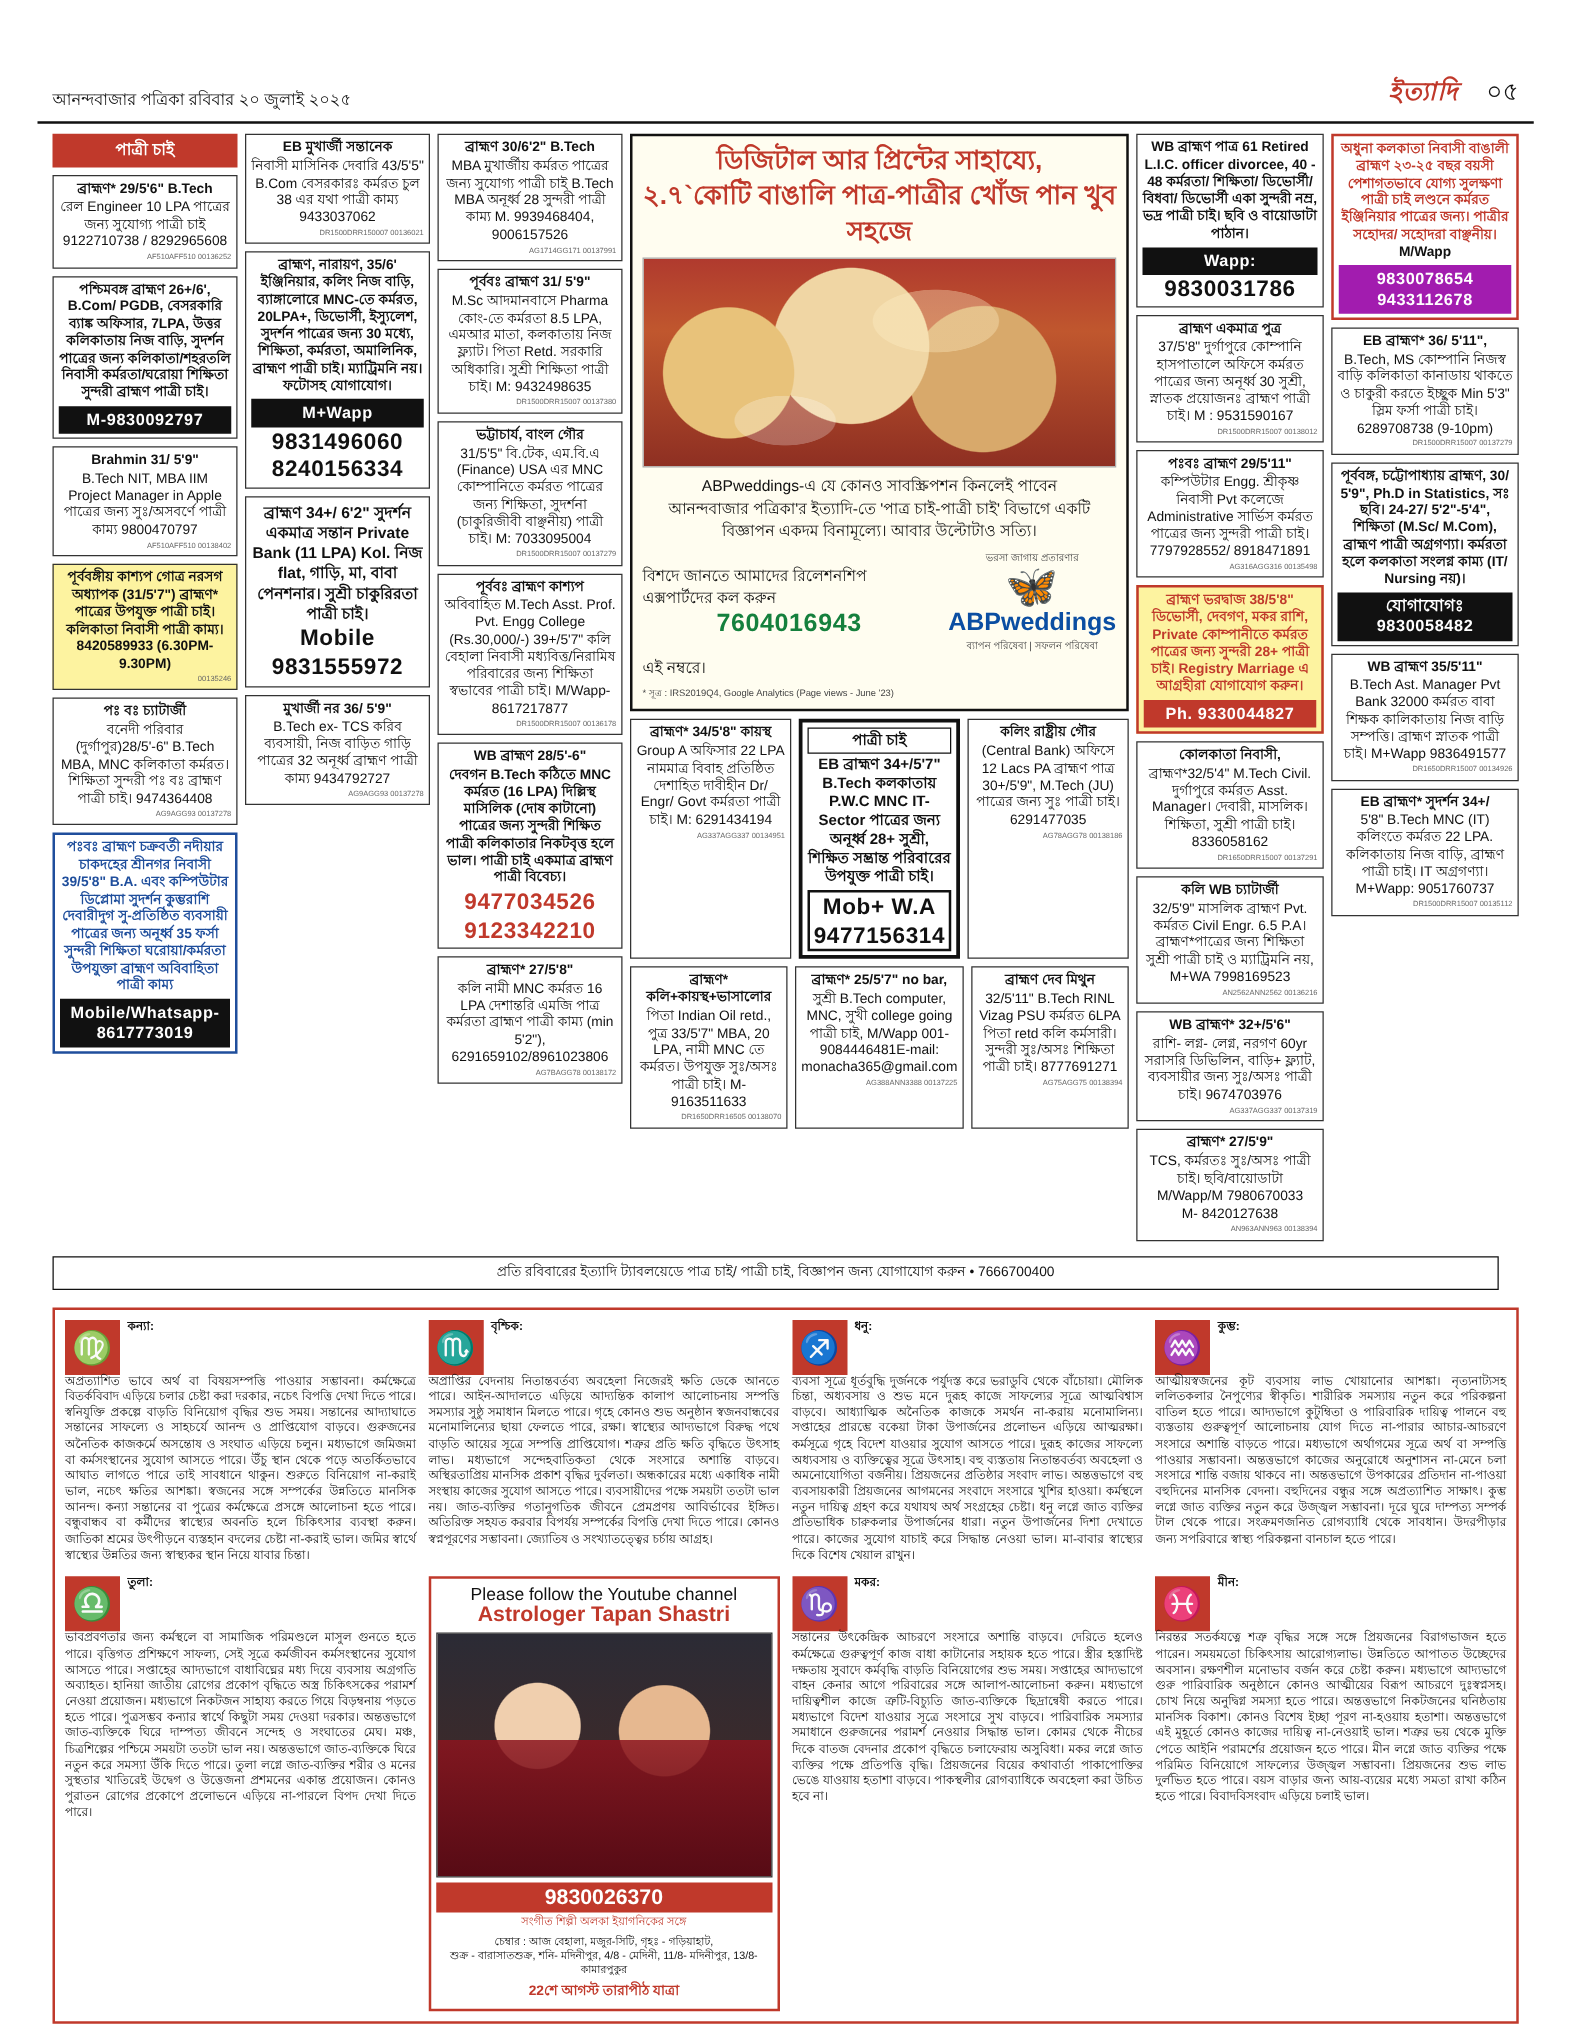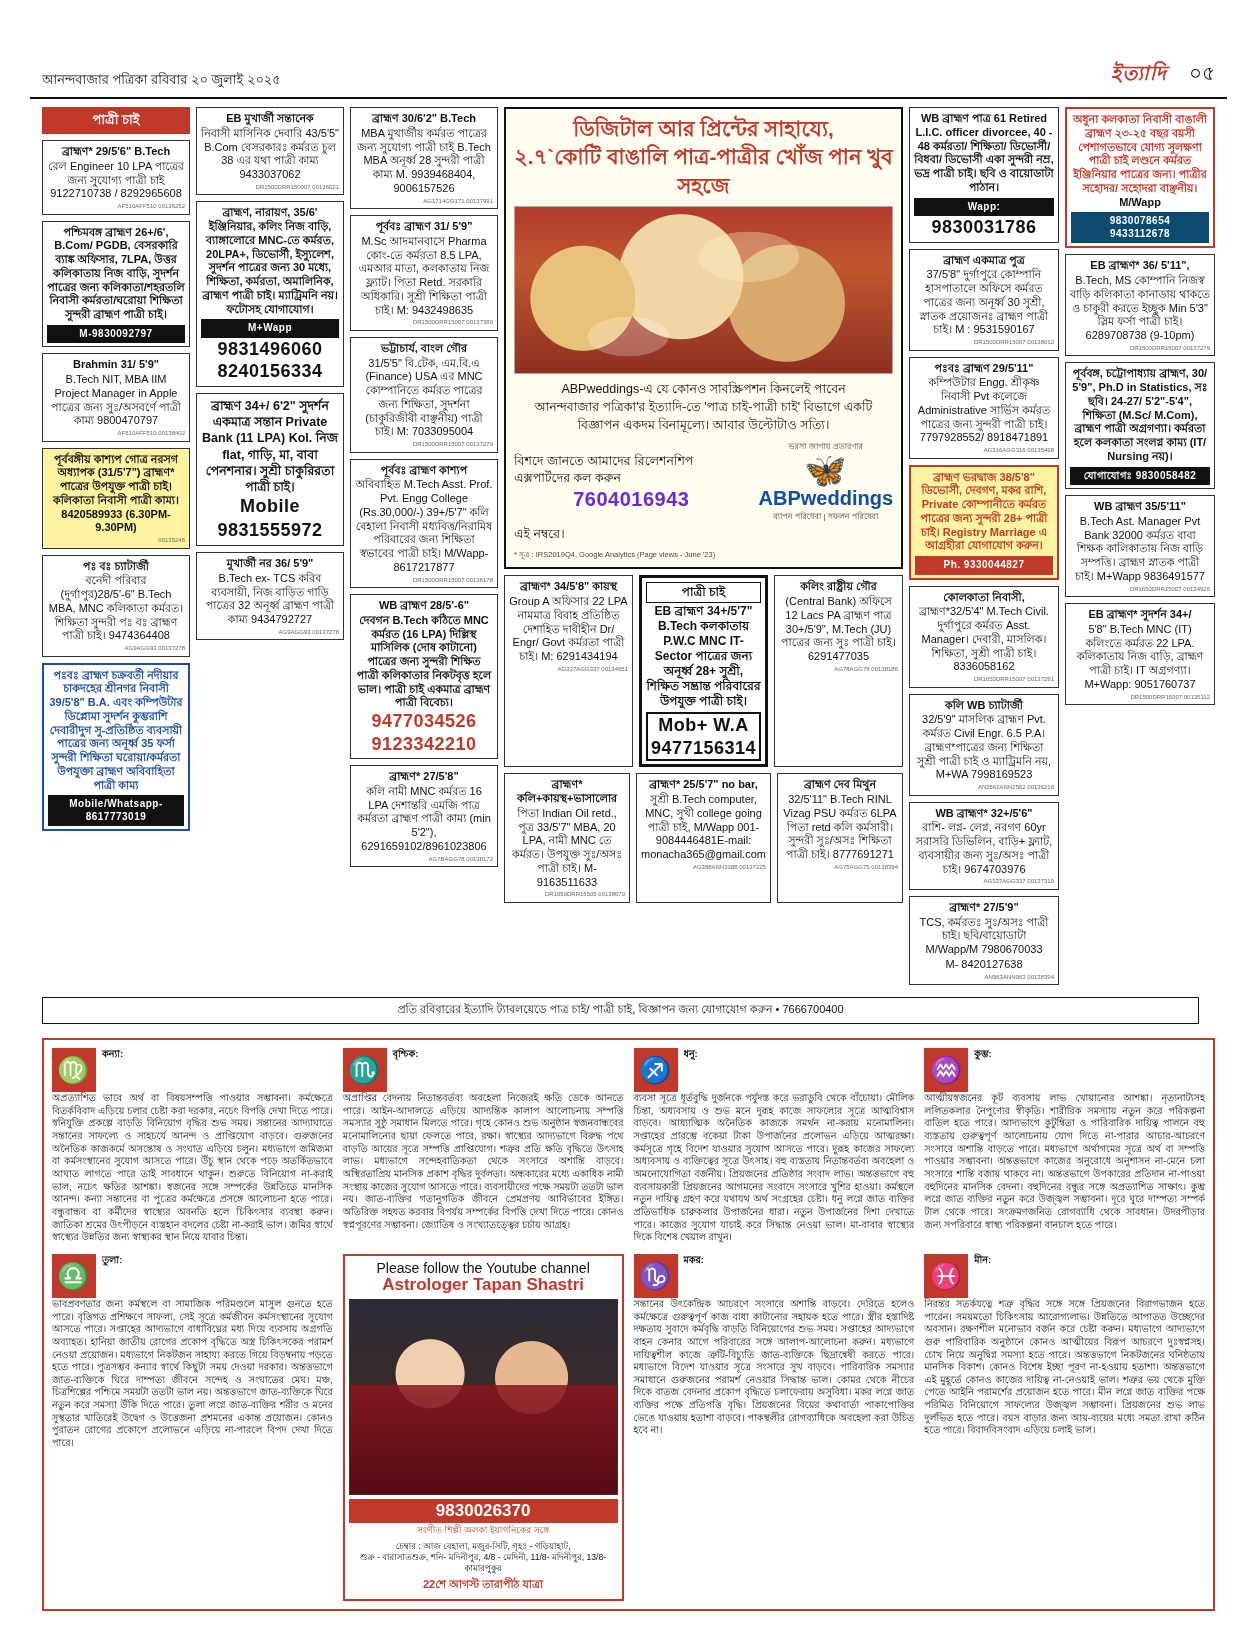--- a/index.html
+++ b/index.html
@@ -43,21 +43,21 @@
     position:relative;
   }
   .ad .hdr { font-weight:bold; }
   .ad .body { margin-top:1px; }
   .ad .code {
     font-size:6px; color:#666; text-align:right; margin-top:2px; letter-spacing:0;
   }
   .ad.big { font-size:12.5px; line-height:1.3; font-weight:bold; }
   .ad.bold { font-weight:bold; }
   .phone-band {
-    background:#111; color:#fff; font-weight:bold; font-size:10px;
+    background:#111; color:#fff; font-weight:bold; font-size:13px;
     padding:3px 2px; margin-top:3px; letter-spacing:0.5px;
   }
   .phone-big { font-weight:bold; font-size:18px; letter-spacing:0.5px; }
   .ad.yellow { background:#fdf3a0; }
   .ad.redtext { color:#c0392b; }
   .ad.blue-border { border:2px solid #1f4e9c; color:#1f4e9c; }
   .ad.red-border { border:2px solid #c0392b; }
   .ad.heavy { border:3px solid #111; }
   .title-badge {
     background:#c0392b; color:#fff; font-weight:bold; font-size:13px;
@@ -86,21 +86,21 @@
     content:""; position:absolute; inset:0;
     background:
       radial-gradient(ellipse at 30% 78%, rgba(255,255,255,.25) 0 40px, transparent 41px),
       radial-gradient(ellipse at 62% 30%, rgba(255,240,200,.35) 0 50px, transparent 51px);
   }
   .banner-sub { font-size:12.5px; line-height:1.45; }
   .abp-logo { font-weight:bold; font-size:20px; color:#0b4ea2; }
   .abp-tag { font-size:8px; color:#444; }
   .relation-row { display:flex; align-items:center; justify-content:space-between; gap:10px; margin-top:6px; }
   .relation-text { font-size:12.5px; text-align:left; line-height:1.4; }
-  .tollfree { color:#6d28d9; font-weight:bold; font-size:20px; letter-spacing:0.5px; }
+  .tollfree { color:#15803d; font-weight:bold; font-size:20px; letter-spacing:0.5px; }
   .butterfly { font-size:34px; color:#e67e22; line-height:1; }
   .footnote { font-size:7.5px; color:#444; text-align:left; margin-top:4px; }
 
   .mini-grid { display:grid; grid-template-columns:1fr 1fr; gap:6px; }
 
   
   .foot-strip {
     border:1px solid #111; margin:2px 28px 0 12px; padding:3px;
     text-align:center; font-size:11px;
   }
@@ -354,21 +354,21 @@
         <div class="body">TCS, কর্মরতঃ সুঃ/অসঃ পাত্রী চাই। ছবি/বায়োডাটা M/Wapp/M 7980670033</div>
         <div class="body">M- 8420127638</div>
         <div class="code">AN963ANN963                       00138394</div>
       </div>
     </div>
 
     <div class="col">
       <div class="ad red-border bold redtext">
         <div class="hdr">অধুনা কলকাতা নিবাসী বাঙালী ব্রাহ্মণ ২৩-২৫ বছর বয়সী পেশাগতভাবে যোগ্য সুলক্ষণা পাত্রী চাই লণ্ডনে কর্মরত ইঞ্জিনিয়ার পাত্রের জন্য। পাত্রীর সহোদর/ সহোদরা বাঞ্ছনীয়।</div>
         <div style="color:#111;font-weight:bold">M/Wapp</div>
-        <div class="phone-band" style="background:#0c4a6e;white-space:pre-line">9830078654
+        <div class="phone-band" style="background:#a21caf;white-space:pre-line">9830078654
 9433112678</div>
       </div>
       <div class="ad">
         <div class="hdr">EB ব্রাহ্মণ* 36/ 5'11",</div>
         <div class="body">B.Tech, MS কোম্পানি নিজস্ব বাড়ি কলিকাতা কানাডায় থাকতে ও চাকুরী করতে ইচ্ছুক Min 5'3" স্লিম ফর্সা পাত্রী চাই। 6289708738 (9-10pm)</div>
         <div class="code">DR1500DRR15007                    00137279</div>
       </div>
       <div class="ad bold">
         <div class="hdr">পূর্ববঙ্গ, চট্টোপাধ্যায় ব্রাহ্মণ, 30/ 5'9", Ph.D in Statistics, সঃ ছবি। 24-27/ 5'2"-5'4", শিক্ষিতা (M.Sc/ M.Com), ব্রাহ্মণ পাত্রী অগ্রগণ্যা। কর্মরতা হলে কলকাতা সংলগ্ন কাম্য (IT/ Nursing নয়)।</div>
         <div class="phone-band">যোগাযোগঃ 9830058482</div>

